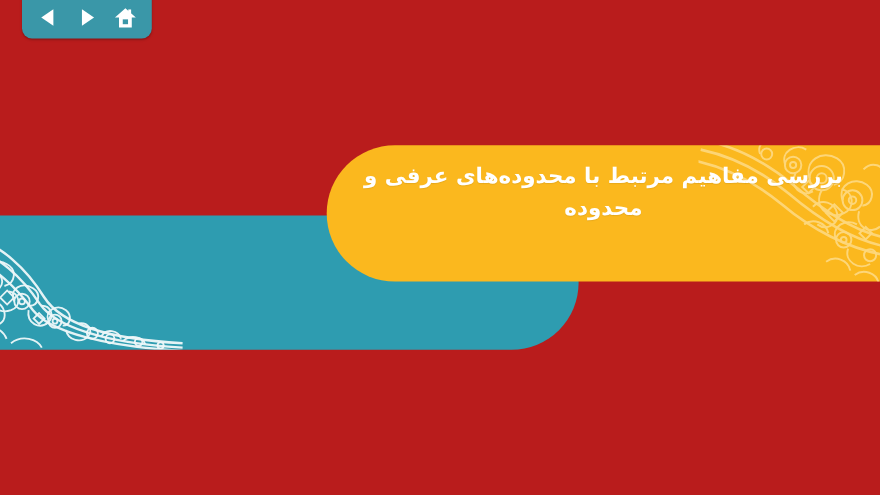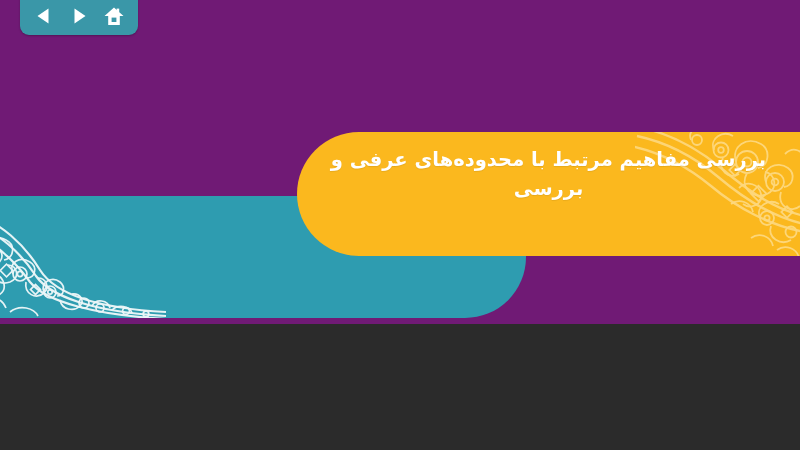--- a/index.html
+++ b/index.html
@@ -3,23 +3,23 @@
 <meta charset="utf-8">
 <style>
   html, body {
     margin: 0;
     padding: 0;
     background: #2b2b2b;
   }
   .stage {
     position: relative;
     width: 800px;
-    height: 324px;
+    height: 450px;
     overflow: hidden;
-    background: #701a75;
+    background: #b91c1c;
     font-family: "DejaVu Sans", "Liberation Sans", sans-serif;
   }
 
   
   .navbar {
     position: absolute;
     left: 20px;
     top: -10px;
     width: 118px;
     height: 45px;
@@ -173,21 +173,21 @@
         <path d="M104 56 C 112 48, 124 52, 126 62 C 128 72, 116 78, 108 72"></path>
         <path d="M150 22 C 158 14, 168 18, 170 28"></path>
         <path d="M96 72 C 104 66, 116 70, 118 80"></path>
         <path d="M116 106 C 124 100, 136 104, 138 114"></path>
         <path d="M142 118 C 150 112, 162 116, 164 126"></path>
       </g>
     </svg>
 
     <div class="title-text">
       <span class="title-line l1">بررسی مفاهیم مرتبط با محدوده‌های عرفی و</span>
-      <span class="title-line l3">بررسی</span>
+      <span class="title-line l3">محدوده</span>
     </div>
   </div>
 
   <div class="navbar">
     <div class="nav-btn">
       <svg width="18" height="18" viewBox="0 0 18 18">
         <polygon points="13.5,1.5 13.5,16.5 2.5,9" fill="#ffffff"></polygon>
       </svg>
     </div>
     <div class="nav-btn">

